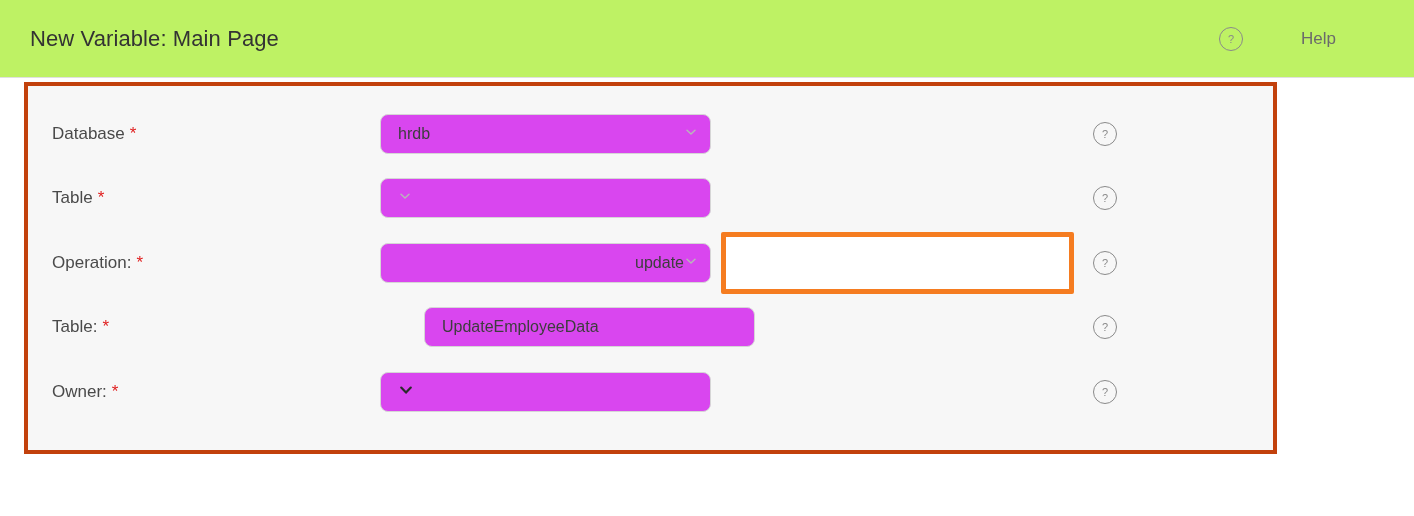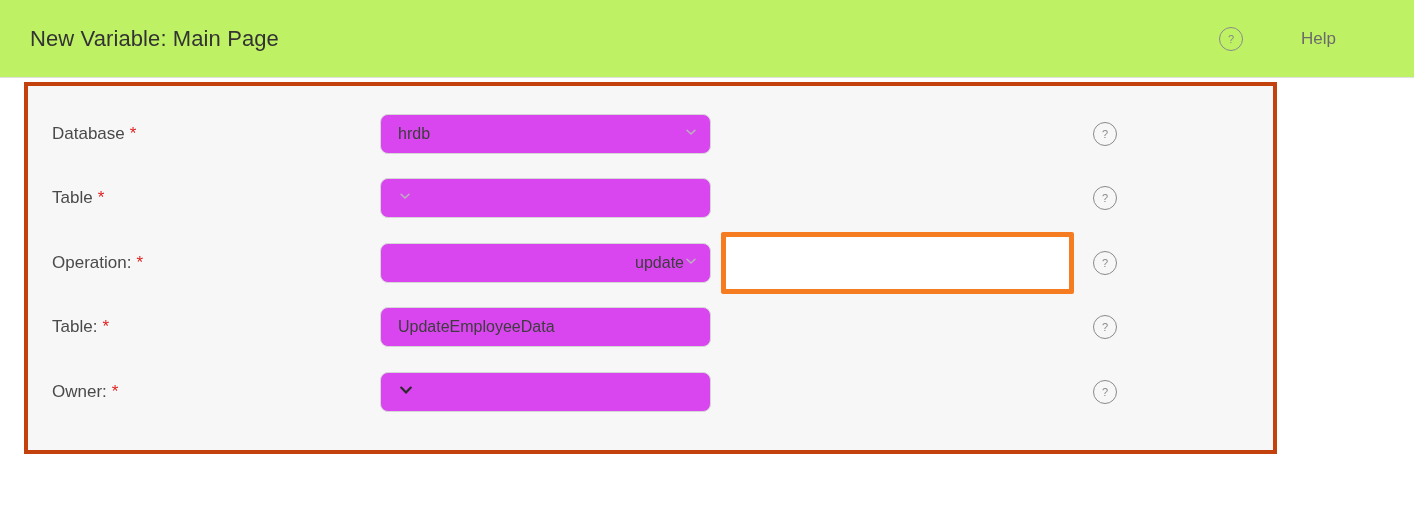--- a/index.html
+++ b/index.html
@@ -120,21 +120,21 @@
     color: #3d3d3d;
     position: relative;
     cursor: pointer;
   }
   .control .value {
     flex: 1;
     white-space: nowrap;
     overflow: hidden;
     text-overflow: ellipsis;
   }
-  .control.text-input { cursor: text; }
+  .control.text-input { cursor: text; margin-left: 44px; }
 
   
   .chev-light { flex: none; }
   
   .chev-dark { flex: none; }
 
   
   .row-help {
     position: absolute;
     left: 713px;

